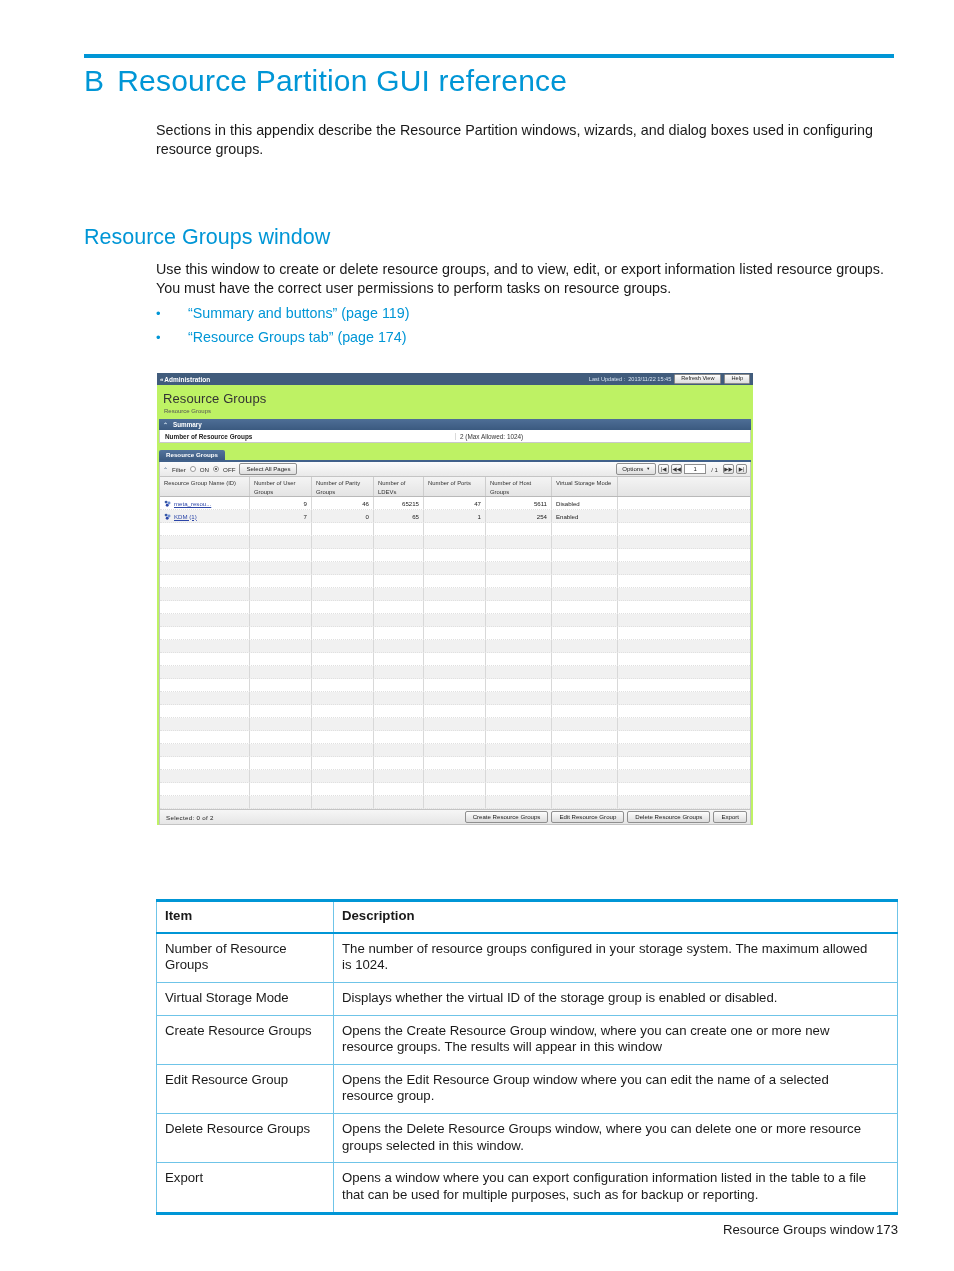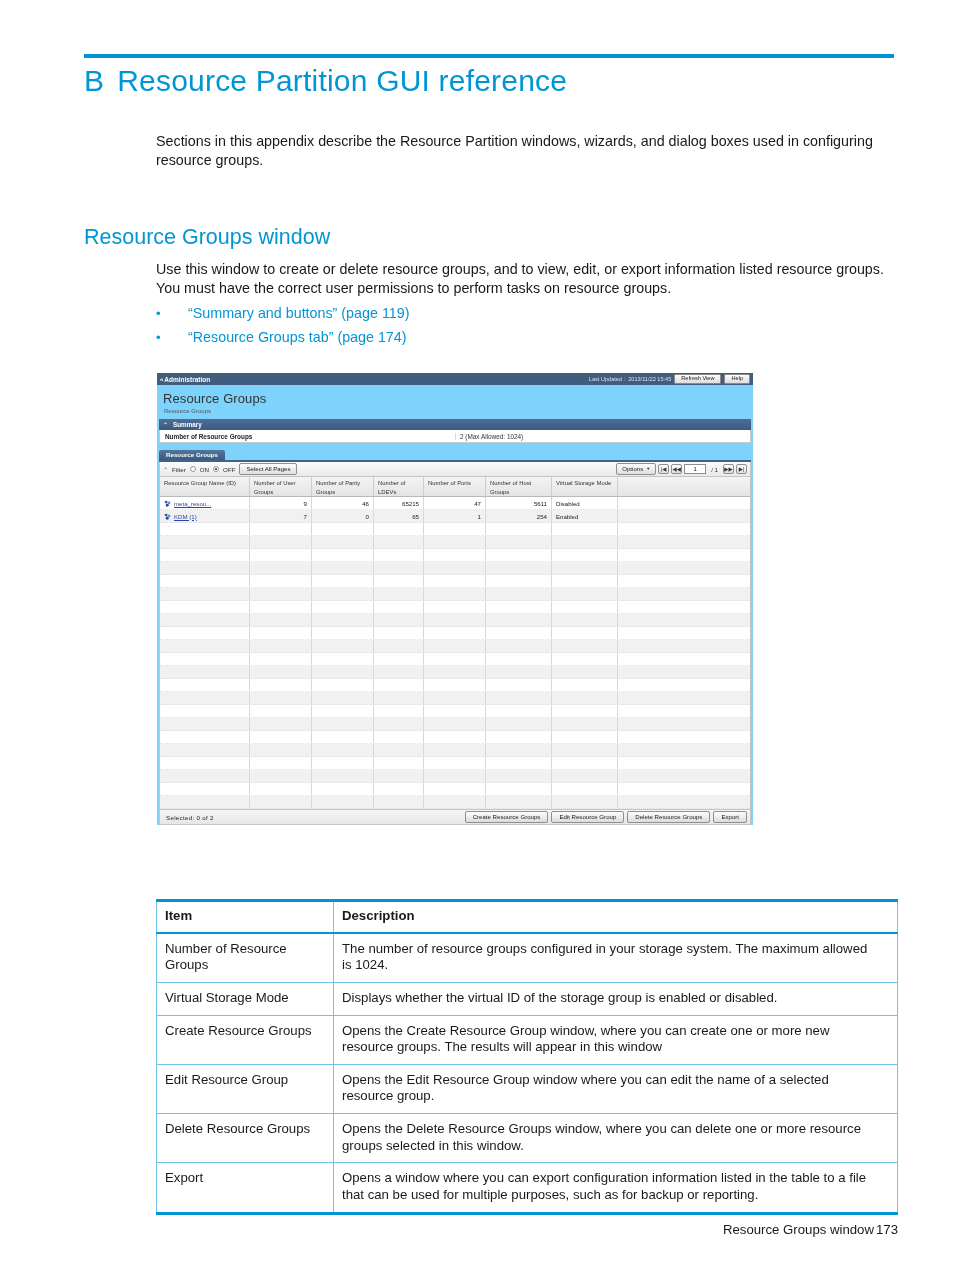--- a/index.html
+++ b/index.html
@@ -37,21 +37,21 @@
   .chapter-title .letter { margin-right: 13px; }
 
   .body-block {
     position: absolute;
     left: 156px;
     width: 742px;
     font-size: 14.3px;
     line-height: 1.33;
     color: #191919;
   }
-  .body-block.p1 { top: 132px; }
+  .body-block.p1 { top: 121px; }
   .body-block.p2 { top: 165px; }
   .body-block.p3 { top: 260px; }
   .body-block em { font-style: italic; }
 
   .h1-blue {
     position: absolute;
     left: 84px;
     font-size: 21.5px;
     color: #0096d6;
     font-weight: 400;
@@ -78,21 +78,21 @@
     line-height: 1;
     flex: 0 0 32px;
   }
   .bullet-text { color: #0096d6; }
 
   
   .app-shot {
     position: absolute;
     left: 157px; top: 373px;
     width: 596px;
-    background: #7dd3fc;
+    background: #bef264;
     font-family: "Liberation Sans", sans-serif;
   }
 
   .app-titlebar {
     height: 12px;
     background: #3f5c7d;
     background: linear-gradient(#4a6party, #3d5876);
     background-color: #415c7c;
     display: flex;
     align-items: center;

